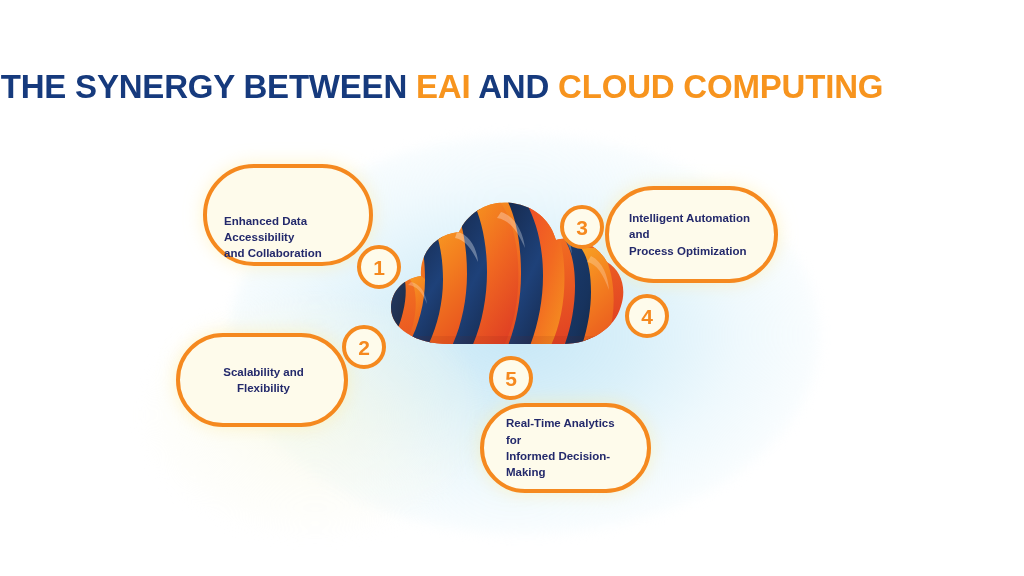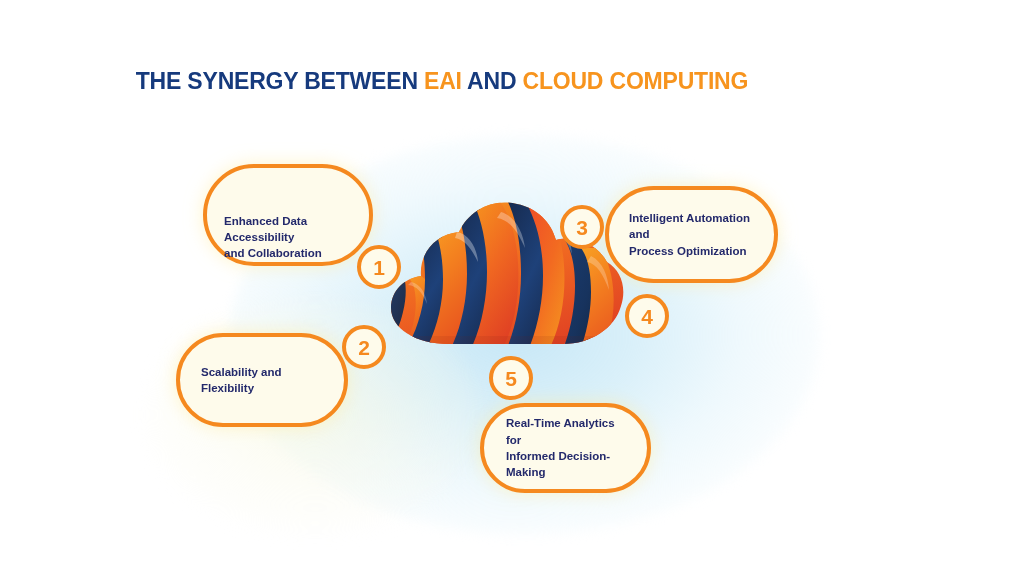--- a/index.html
+++ b/index.html
@@ -56,21 +56,21 @@
     pointer-events: none;
   }
 
   
   #title {
     position: absolute;
     left: 0;
     top: 70px;
     width: 884px;
     text-align: center;
-    font-size: 23px;
+    font-size: 33px;
     font-weight: bold;
     letter-spacing: -0.2px;
     white-space: nowrap;
     line-height: 1;
   }
   #title .navy { color: #163A7D; }
   #title .orange { color: #F7941E; }
 
   
   .card {
@@ -88,21 +88,21 @@
     font-size: 11.5px;
     font-weight: 600;
     line-height: 1.42;
     padding: 0 18px;
     white-space: pre-line;
   }
 
   #card1 { left: 203px; top: 164px; width: 170px; height: 102px; }
   #card1 .card-text { padding-left: 17px; margin-top: 44px; }
 
-  #card2 { left: 176px; top: 333px; width: 172px; height: 94px; }
+  #card2 { left: 176px; top: 333px; width: 172px; height: 94px; text-align: center; }
   #card2 .card-text { padding-left: 21px; }
 
   #card3 { left: 605px; top: 157px; width: 173px; height: 97px; margin-top: 29px; }
   #card3 .card-text { padding-left: 20px; }
 
   #card4 { left: 668px; top: 285px; width: 175px; height: 93px; }
   #card4 .card-text { padding-left: 26px; }
 
   #card5 { left: 480px; top: 403px; width: 171px; height: 90px; }
   #card5 .card-text { padding-left: 22px; }

